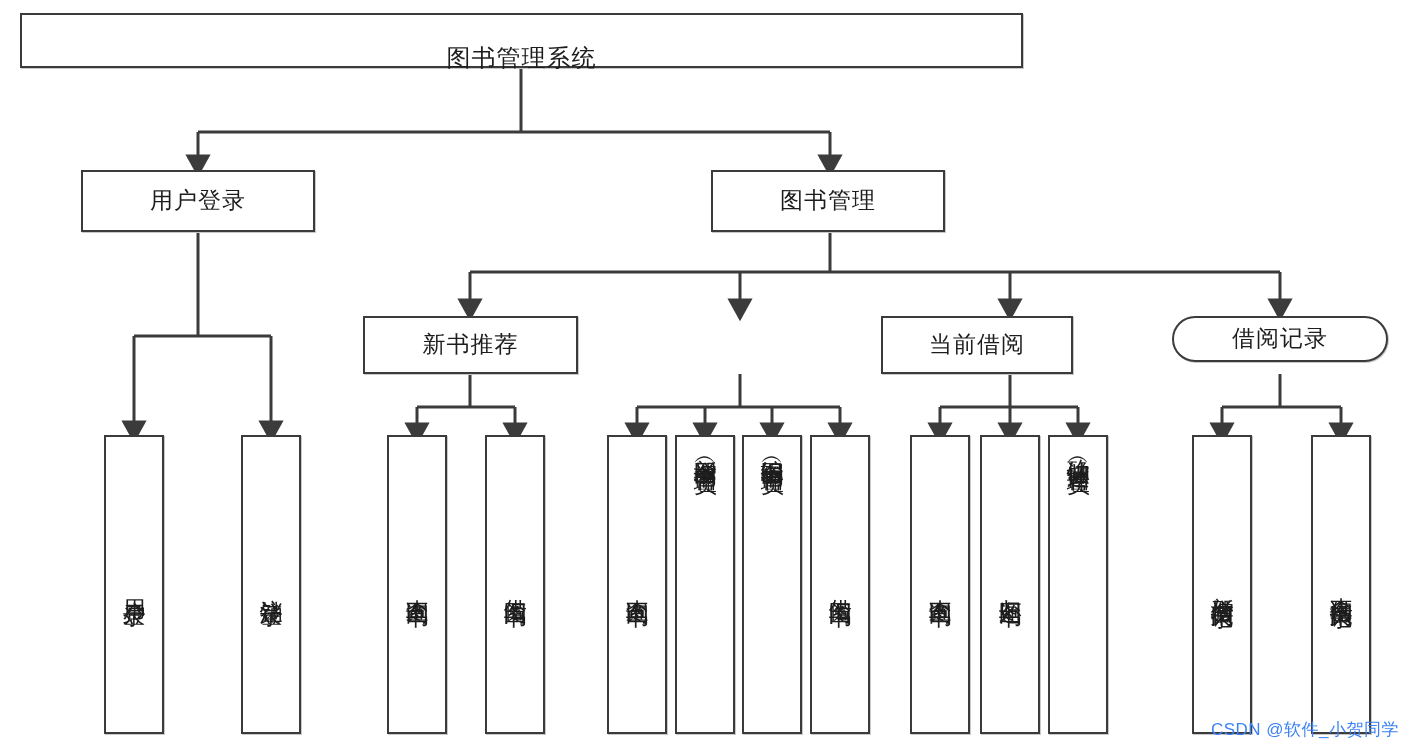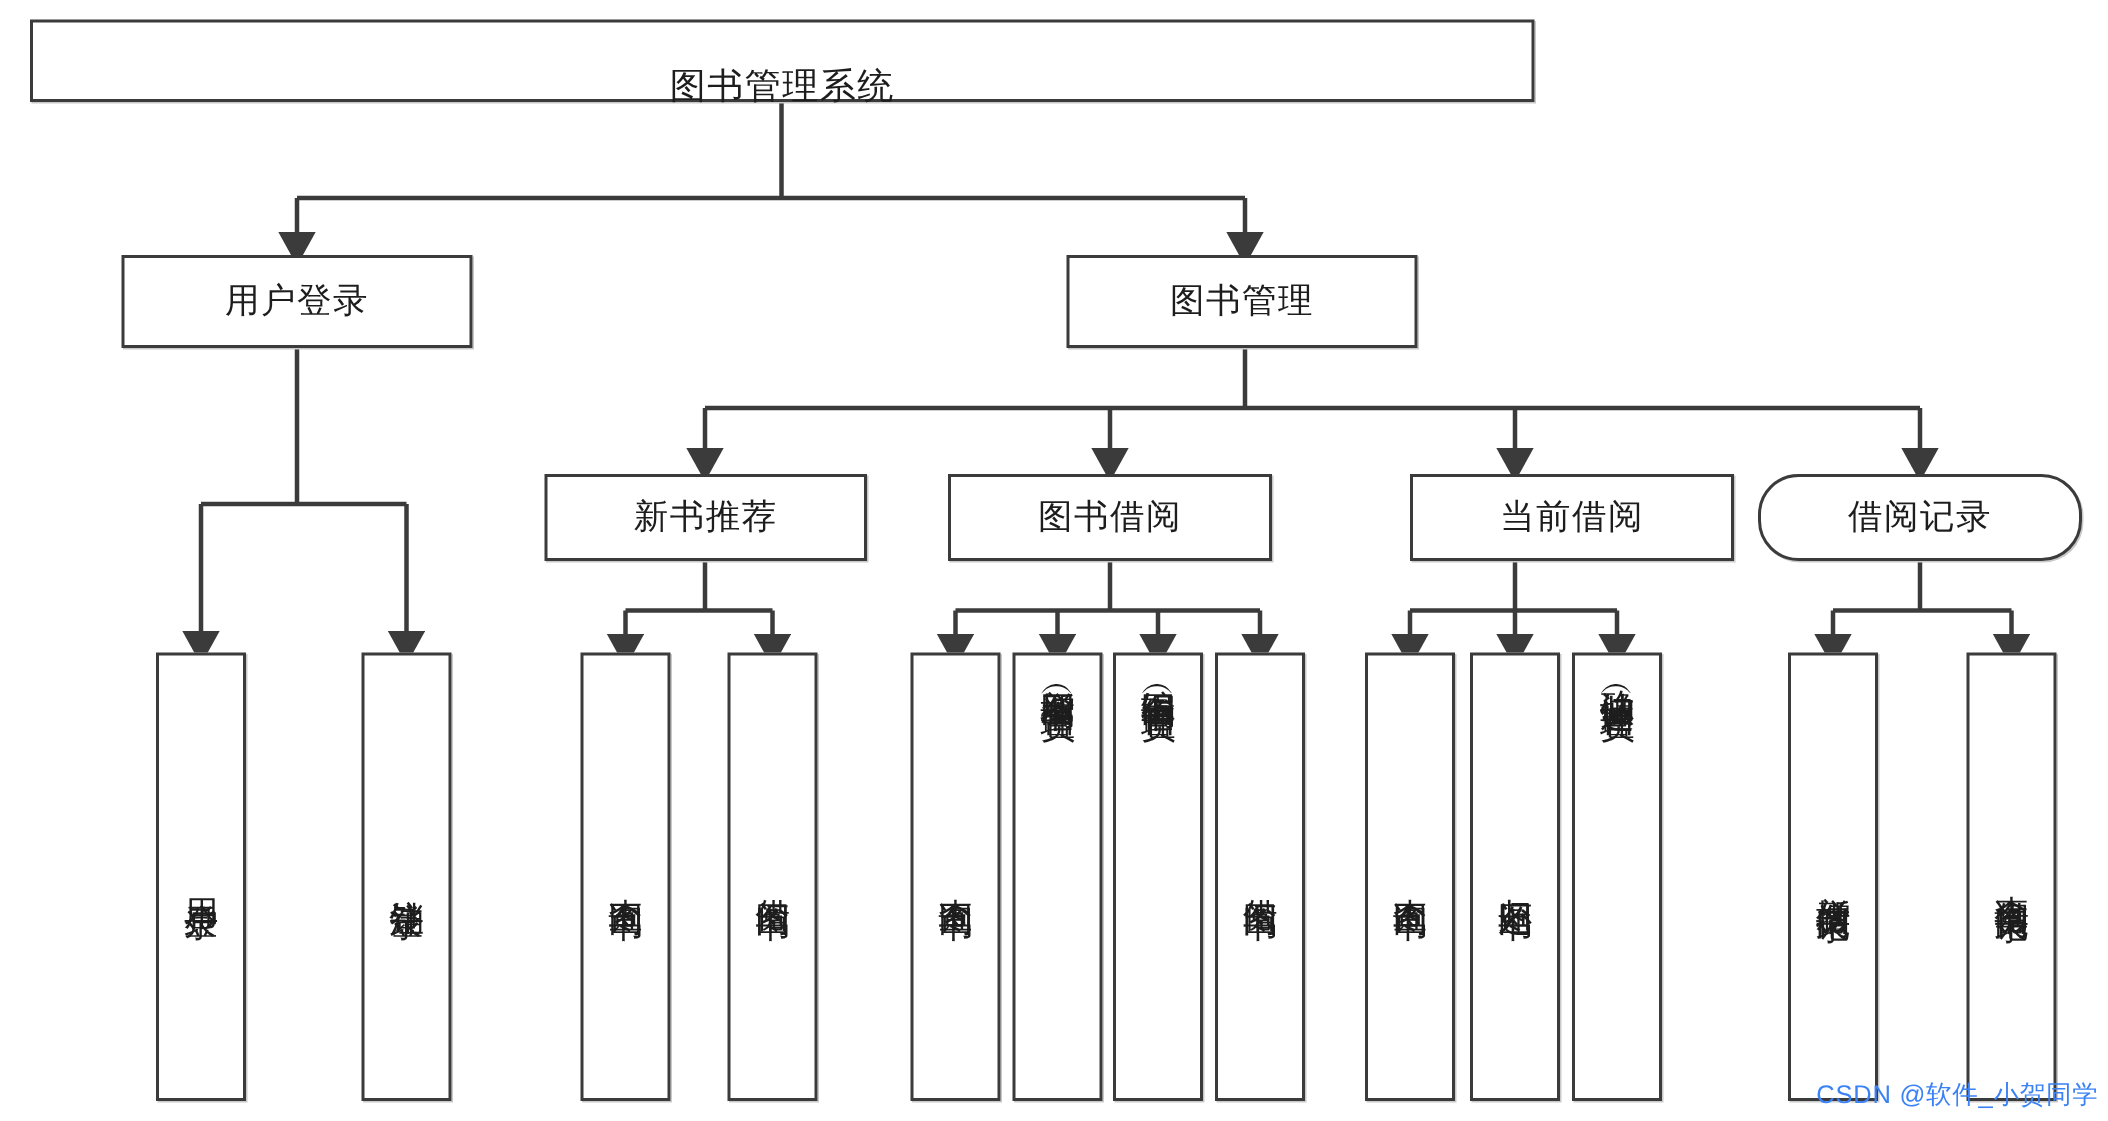--- a/index.html
+++ b/index.html
@@ -150,27 +150,24 @@
   <div class="node" style="left:81px; top:170px; width:234px; height:62px;">
     <span class="node-h">用户登录</span>
   </div>
   <div class="node" style="left:363px; top:316px; width:215px; height:58px;">
     <span class="node-h">新书推荐</span>
   </div>
 
   <div class="node" style="left:711px; top:170px; width:234px; height:62px;">
     <span class="node-h">图书管理</span>
   </div>
-  <div class="node" style="left:632px; top:316px; width:216px; height:58px;">
-    <span class="node-h">图书借阅</span>
-  </div>
-  <div class="node" style="left:940px; top:316px; width:216px; height:58px;">
+  <div class="node" style="left:881px; top:316px; width:192px; height:58px;">
     <span class="node-h">当前借阅</span>
   </div>
-  <div class="node" style="left:1172px; top:316px; width:216px; height:58px;border-radius:27px;">
+  <div class="node" style="left:1172px; top:316px; width:216px; height:46px;border-radius:27px;">
     <span class="node-h">借阅记录</span>
   </div>
 
   <div class="node node-leaf pad-mid" style="left:104px; top:435px; width:60px; height:299px;">
     <span class="node-v">用户登录</span>
   </div>
   <div class="node node-leaf pad-mid" style="left:241px; top:435px; width:60px; height:299px;">
     <span class="node-v">注销登录</span>
   </div>
 

